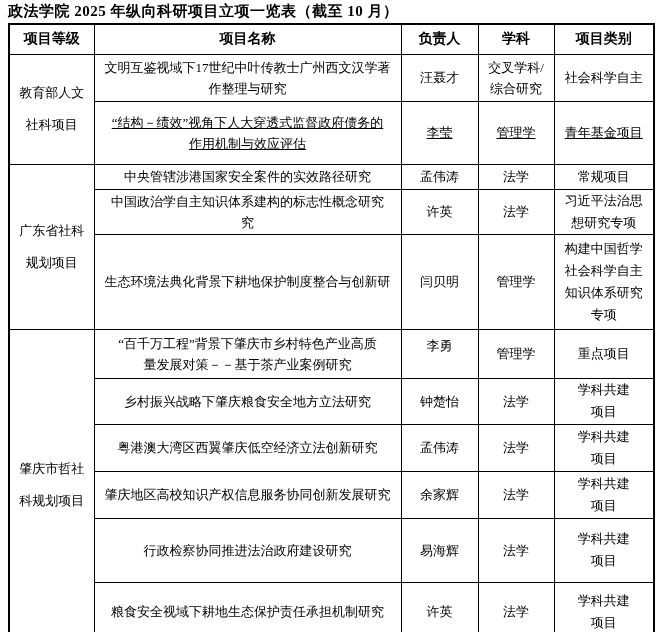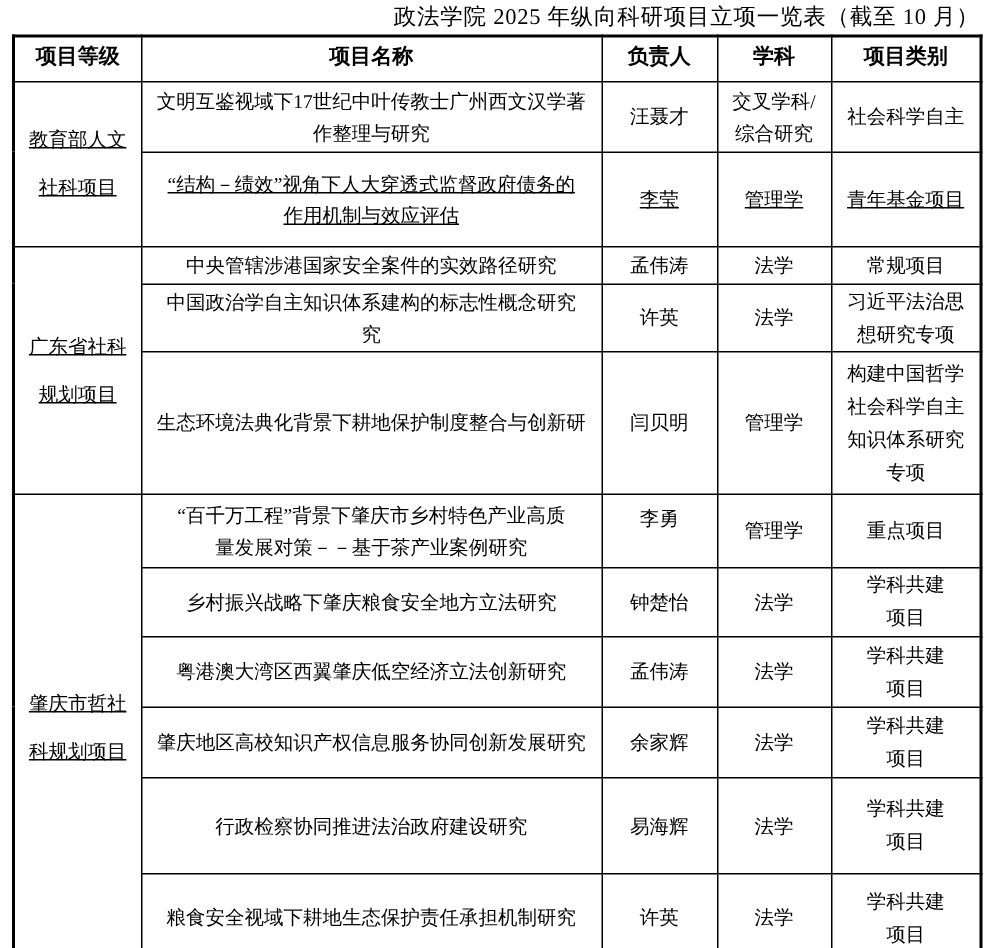--- a/index.html
+++ b/index.html
@@ -10,22 +10,22 @@
     height: 632px;
     font-family: "Liberation Serif", serif;
     color: #000000;
     position: relative;
   }
   .doc-title {
     position: absolute;
     top: 2px;
     left: 8px;
     width: 645px;
-    text-align: right;
-    font-weight: normal;
+    text-align: left;
+    font-weight: bold;
     font-size: 15px;
     letter-spacing: 0.5px;
     white-space: nowrap;
   }
   table.projects {
     position: absolute;
     top: 23px;
     left: 8px;
     width: 645px;
     border-collapse: collapse;
@@ -46,21 +46,20 @@
     font-weight: bold;
     line-height: 18px;
   }
   td {
     font-size: 13px;
     line-height: 21px;
     font-weight: normal;
   }
   td.level {
     line-height: 32px;
-    text-decoration: underline;
   }
   td.category {
     line-height: 22px;
   }
   td.vtop {
     vertical-align: top;
     padding-top: 5px;
   }
 </style>
 </head>

